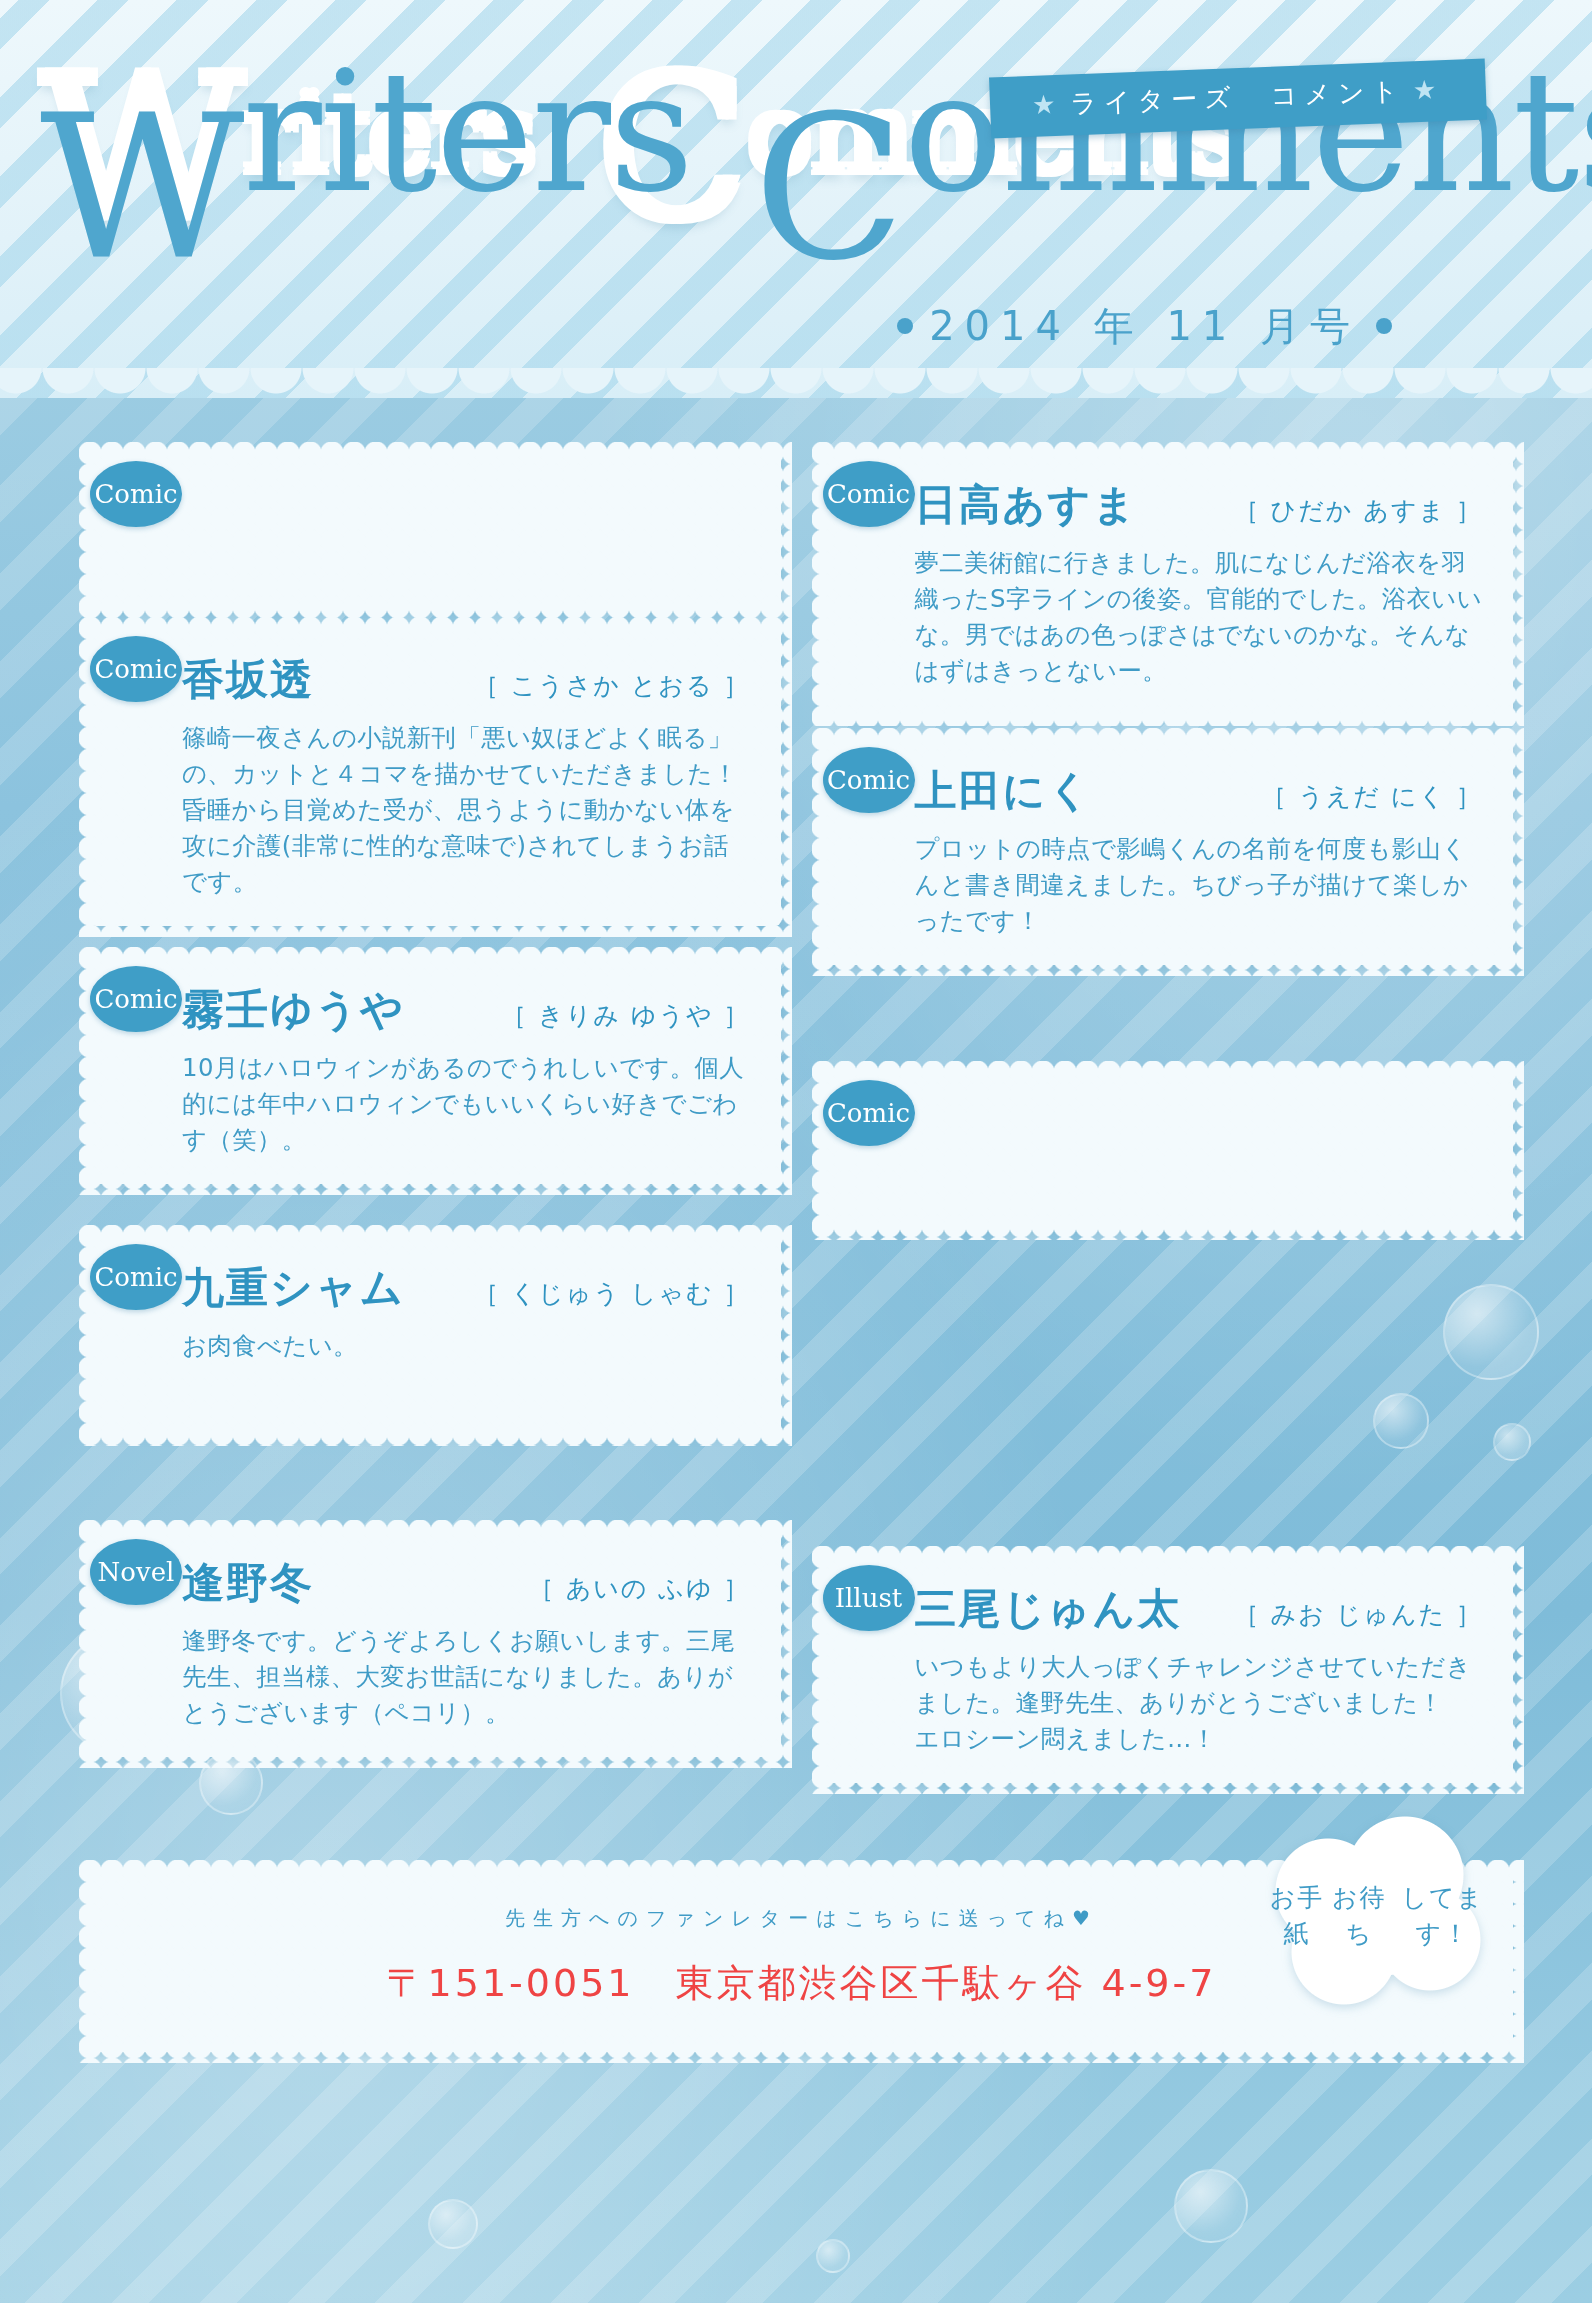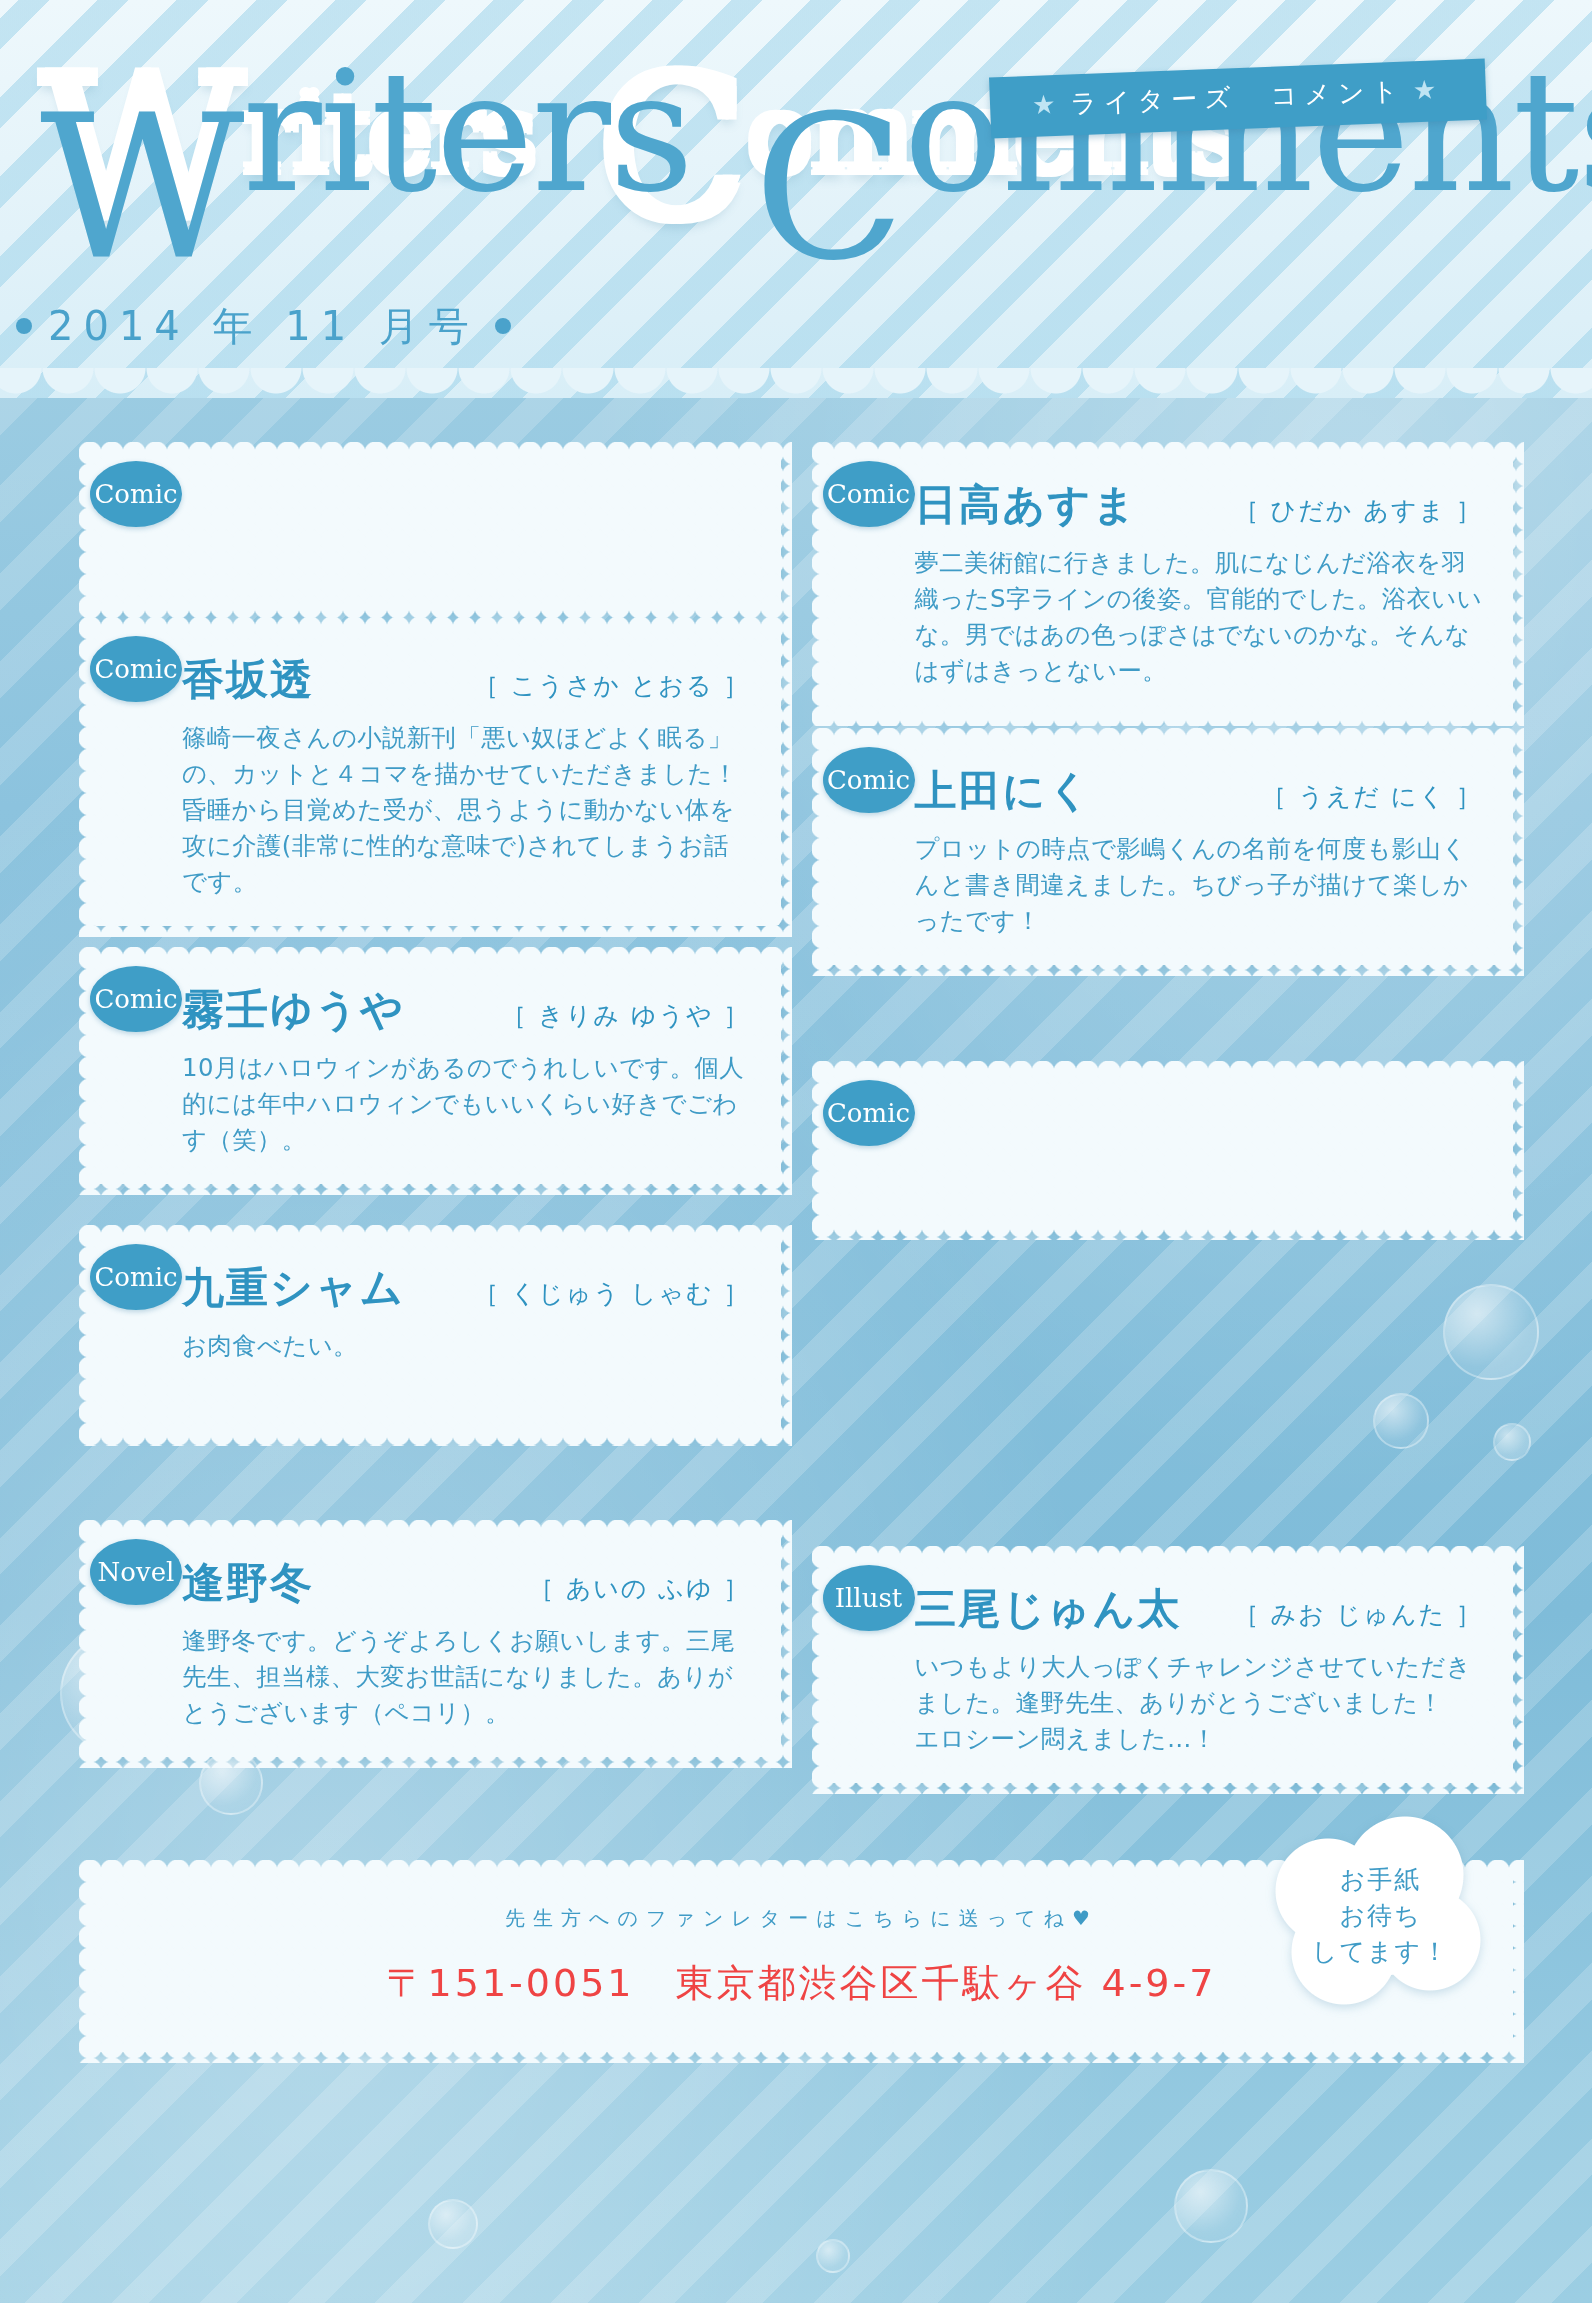--- a/index.html
+++ b/index.html
@@ -139,21 +139,21 @@
     box-shadow: 0 3px 6px rgba(60,130,165,0.35);
     white-space: nowrap;
   }
   .ribbon .star { color: #bfe4f3; margin: 0 8px; }
 
   .issue {
     position: absolute;
     left: 0;
     top: 299px;
     width: 1408px;
-    text-align: left;
+    text-align: right;
     color: #4aa2cb;
     font-size: 40px;
     letter-spacing: 10px;
     white-space: nowrap;
   }
   .issue .dot {
     display: inline-block;
     width: 16px; height: 16px;
     border-radius: 50%;
     background: #4aa2cb;
@@ -322,21 +322,21 @@
       radial-gradient(circle at 139px 62px, #fff 58px, rgba(255,255,255,0) 59px),
       radial-gradient(circle at 164px 127px, #fff 50px, rgba(255,255,255,0) 51px),
       radial-gradient(circle at 78px 139px, #fff 52px, rgba(255,255,255,0) 53px),
       radial-gradient(circle at 117px 100px, #fff 62px, rgba(255,255,255,0) 63px);
     filter: drop-shadow(0 3px 5px rgba(70,140,175,0.25));
   }
   .cloud-note .cloud-text {
     position: absolute;
     inset: 0;
     display: flex;
-    flex-direction: column;
+    flex-direction: row;
     align-items: center;
     justify-content: center;
     color: #3f9bc6;
     font-size: 25px;
     line-height: 36px;
     letter-spacing: 2px;
     text-align: center;
     padding-top: 6px;
   }
 </style>

